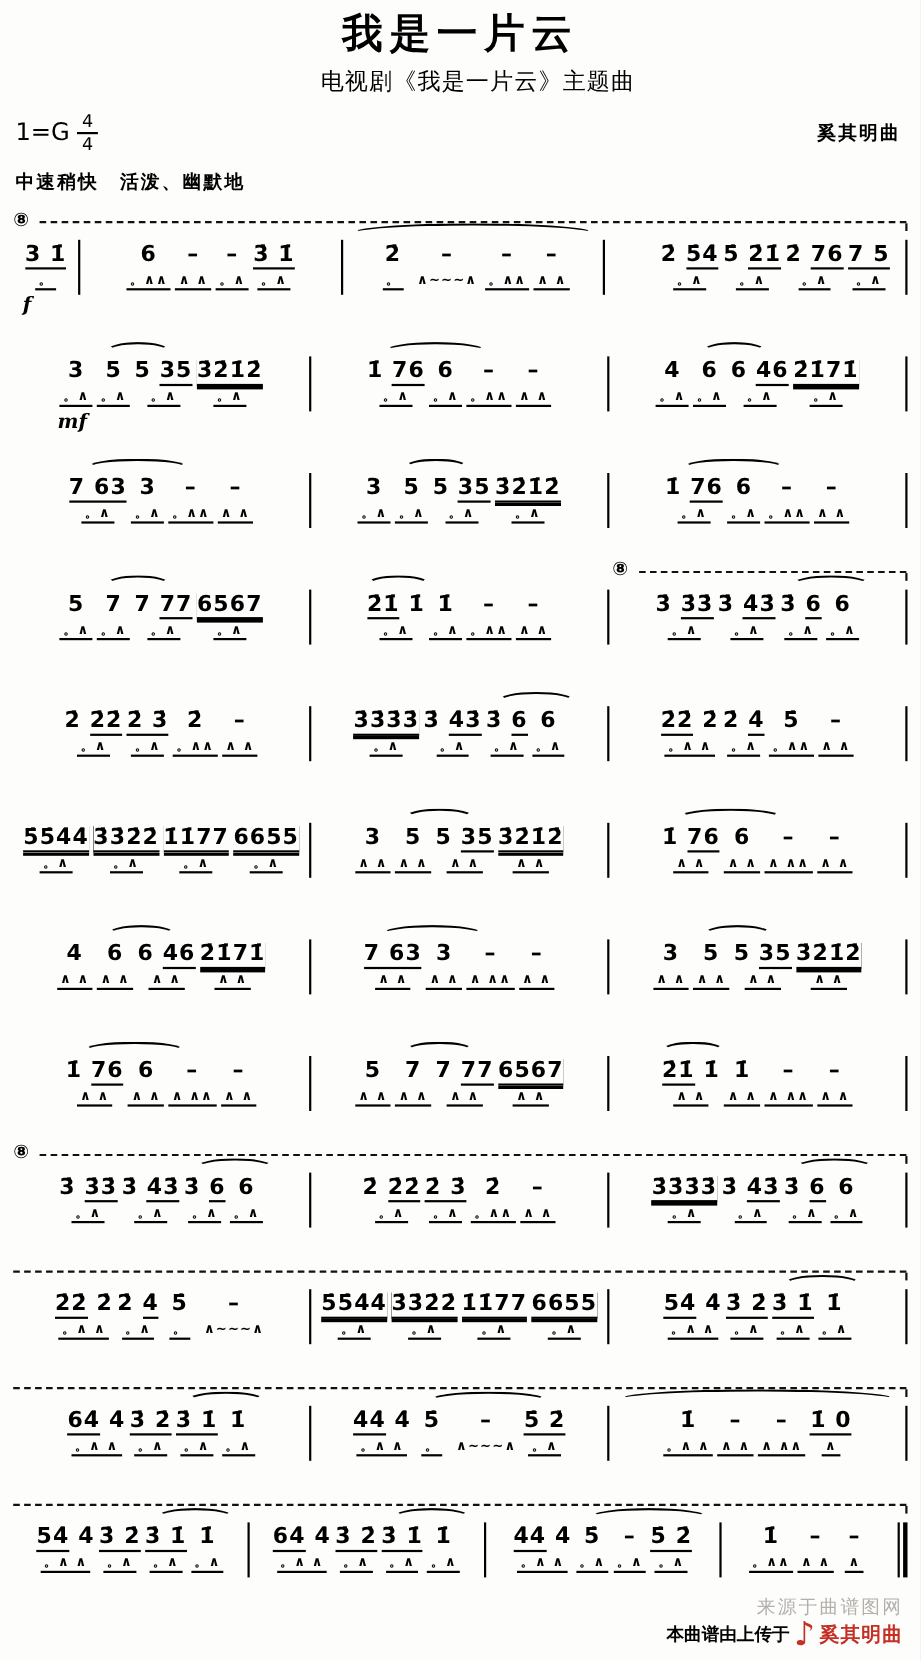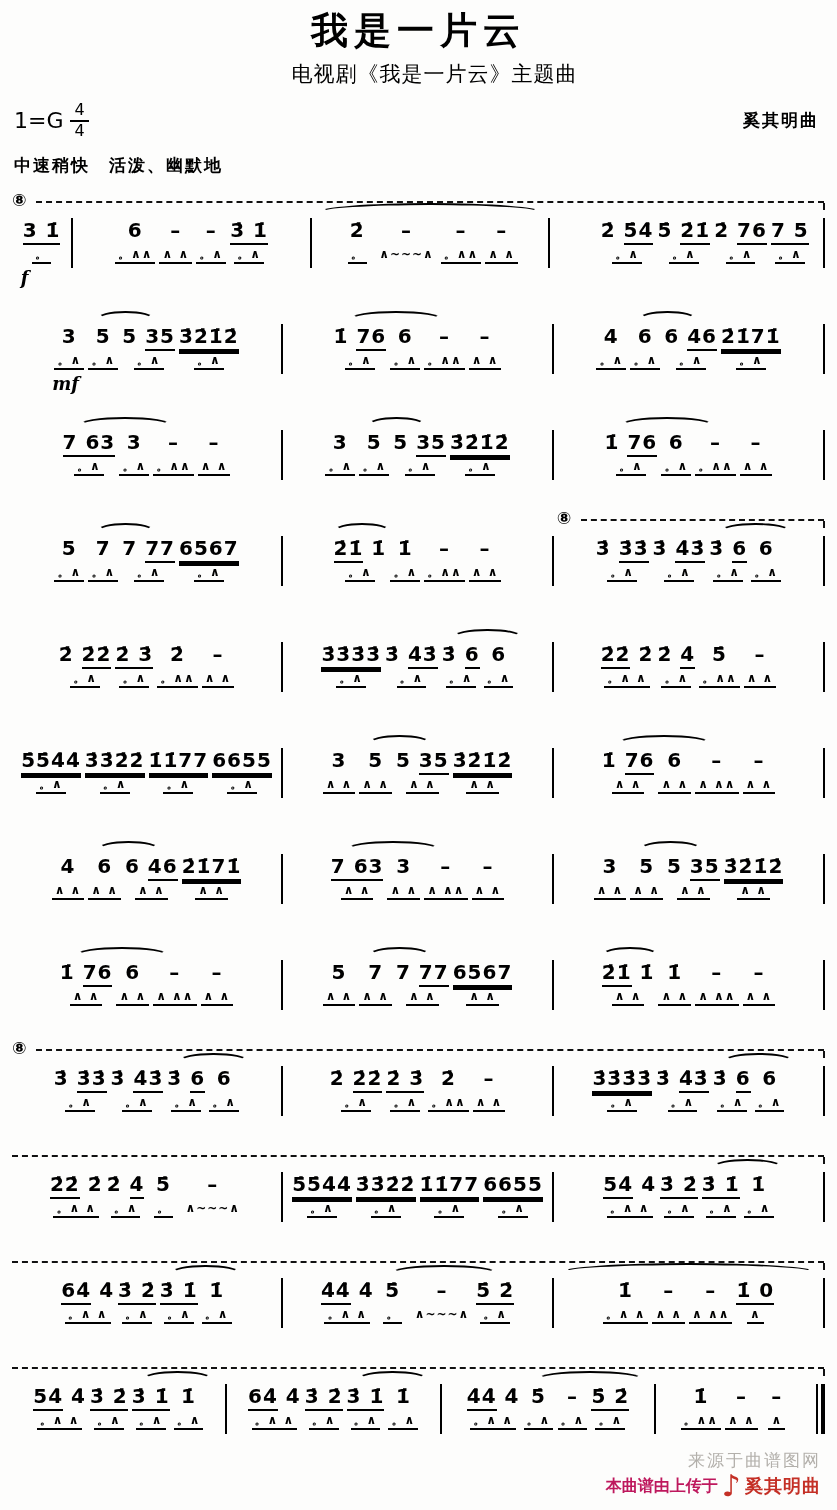--- a/index.html
+++ b/index.html
@@ -41,21 +41,21 @@
          border-radius:50%; pointer-events:none; z-index:1;}
   .slur.s1{ left:4%; width:92%;}
   .slur.s2{ left:32%; width:155%;}
   .slur.s3{ left:45%; width:300%;}
   .marc{ position:absolute; top:-14px; left:3%; right:3%; height:14px; border:2.5px solid transparent;
          border-top-color:#000; border-radius:50%; pointer-events:none;}
   
   .footer{ position:absolute; right:16px; bottom:12px; text-align:right;}
   .wm1{ color:#b3b0ab; font-size:17px; letter-spacing:2px;}
   .credit{ margin-top:2px; font-size:16px; font-weight:bold; display:flex; align-items:center; justify-content:flex-end; gap:2px;}
-  .credit .upload{ color:#be185d;}
+  .credit .upload{ color:#000000;}
   .clef{ color:#c43026; font-size:30px; line-height:20px; font-weight:bold; margin:0 2px;}
   .site{ color:#c43026; font-size:18px; letter-spacing:1px;}
 </style>
 </head>
 <body>
 
 <div class="page">
   <div class="title">我是一片云</div>
   <div class="subtitle">电视剧《我是一片云》主题曲</div>
 

